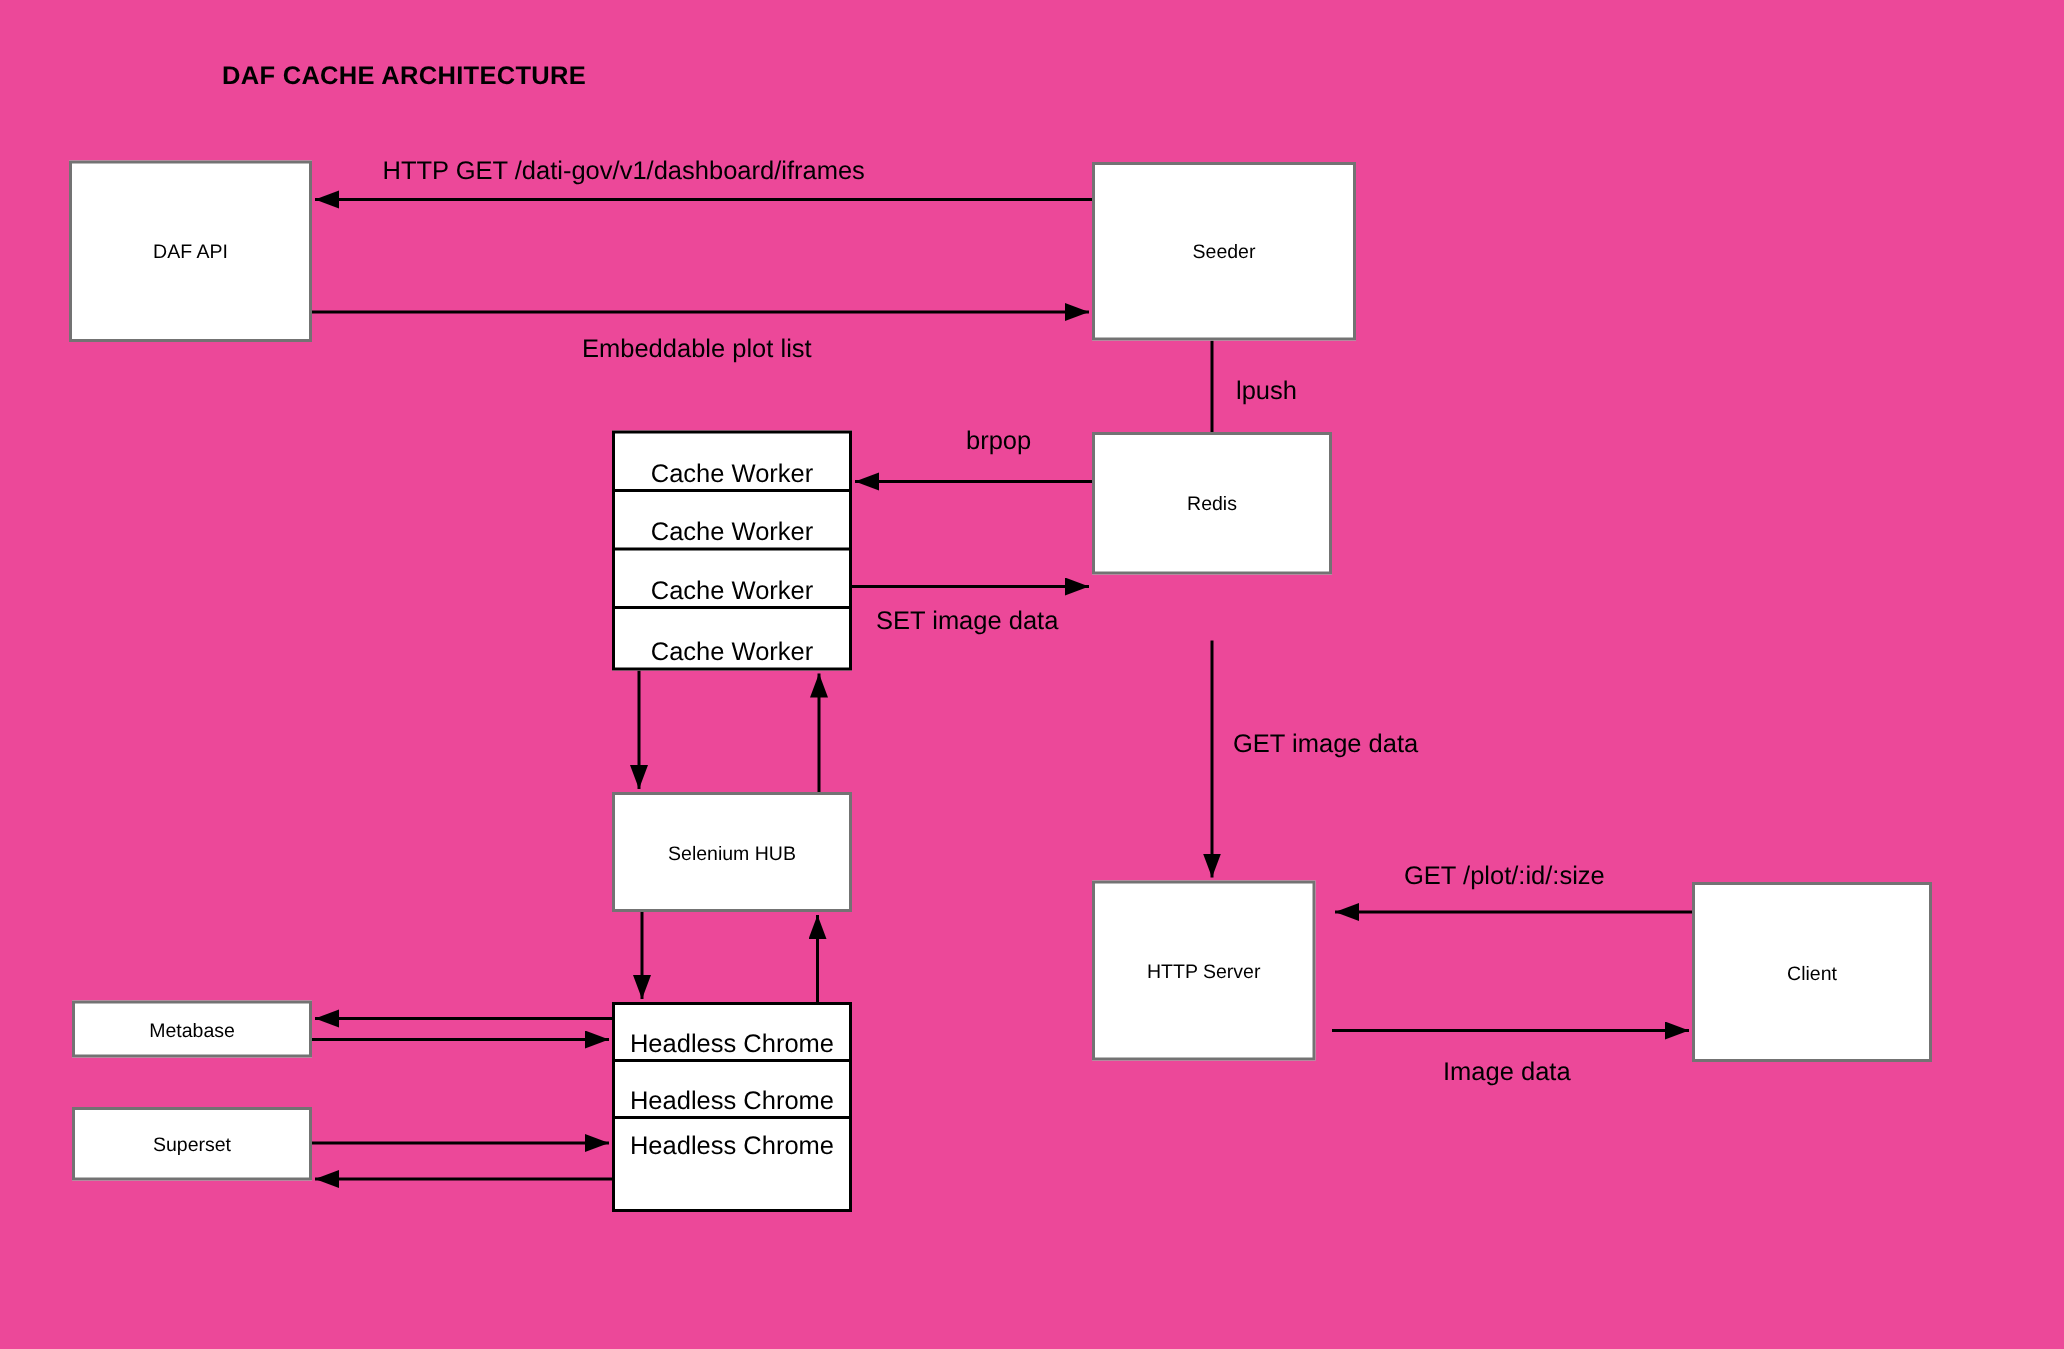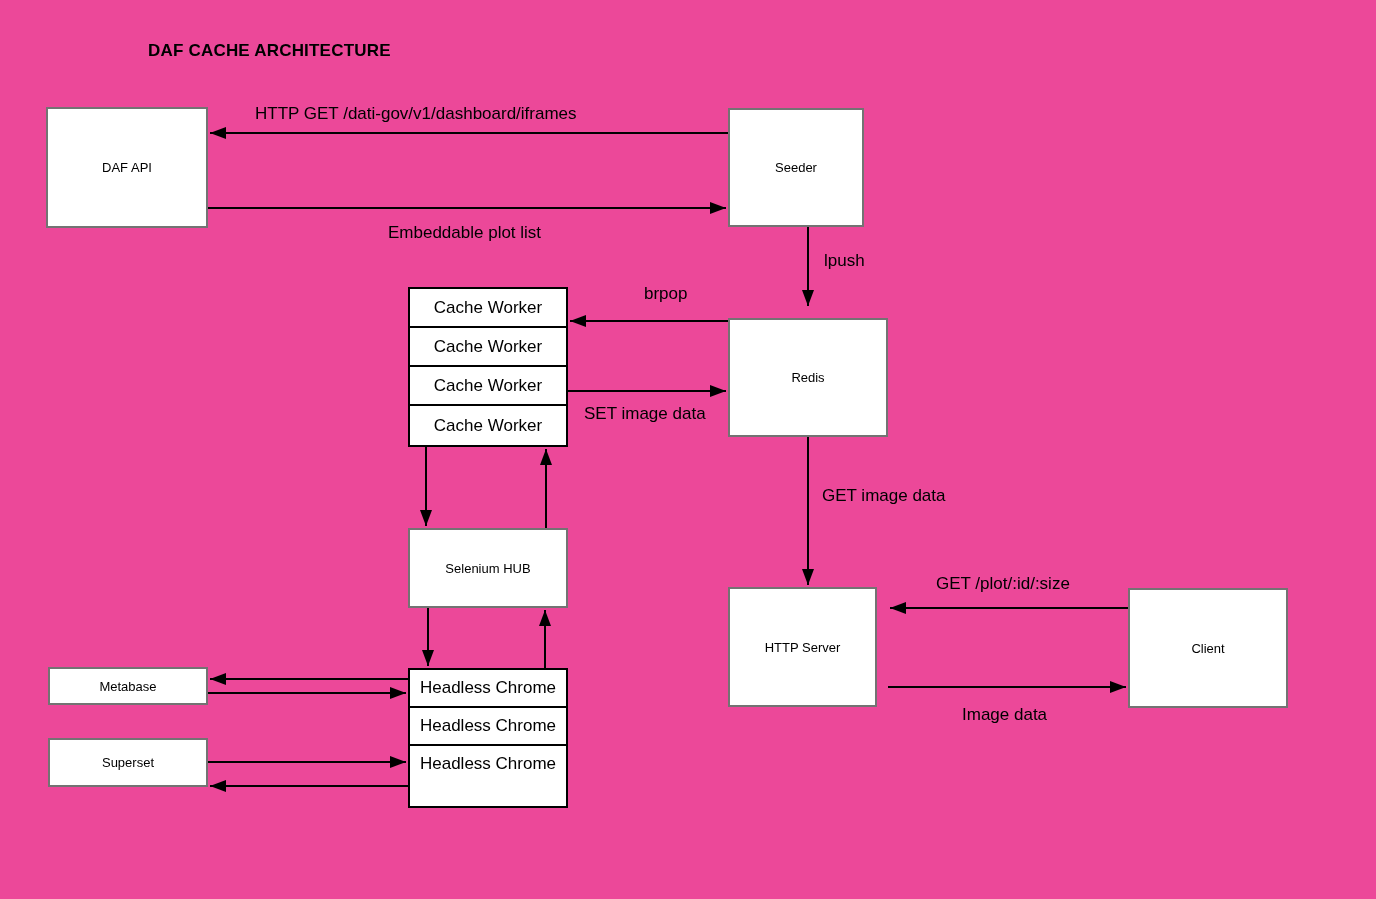--- a/index.html
+++ b/index.html
@@ -40,41 +40,41 @@
   }
   .stack {
     position: absolute;
     box-sizing: border-box;
     border: 2px solid #000000;
     background: #ffffff;
   }
   .stack .row {
     box-sizing: border-box;
     display: flex;
-    align-items: center;
+    align-items: flex-end;
     justify-content: center;
     font-size: 17px;
   }
   .stack .row.divider { border-bottom: 2px solid #000000; }
   .stack-cw .row { height: 39px; }
   .stack-hc .row { height: 38px; }
   .stack-hc .row-tall {
     height: 60px;
     align-items: flex-start;
   }
   .stack-hc .row-tall span { line-height: 36px; }
   .elabel {
     position: absolute;
     font-size: 17px;
     white-space: nowrap;
   }
   
   .n-daf-api      { left: 46px;   top: 107px; width: 162px; height: 121px; }
-  .n-seeder       { left: 728px;  top: 108px; width: 136px; height: 119px; }
-  .n-redis        { left: 728px;  top: 318px; width: 160px; height: 119px; }
+  .n-seeder       { left: 728px;  top: 108px; width: 176px; height: 119px; }
+  .n-redis        { left: 728px;  top: 288px; width: 160px; height: 95px; }
   .n-selenium-hub { left: 408px;  top: 528px; width: 160px; height: 80px; align-items: center;  }
   .n-metabase     { left: 48px;   top: 667px; width: 160px; height: 38px;  }
   .n-superset     { left: 48px;   top: 738px; width: 160px; height: 49px;  }
   .n-http-server  { left: 728px;  top: 587px; width: 149px; height: 120px; }
   .n-client       { left: 1128px; top: 588px; width: 160px; height: 120px; }
   .stack-cw       { left: 408px;  top: 287px; width: 160px; height: 160px; }
   .stack-hc       { left: 408px;  top: 668px; width: 160px; height: 140px; }
   
   .l-http-get   { left: 255px; top: 104px; }
   .l-embeddable { left: 388px; top: 223px; }

